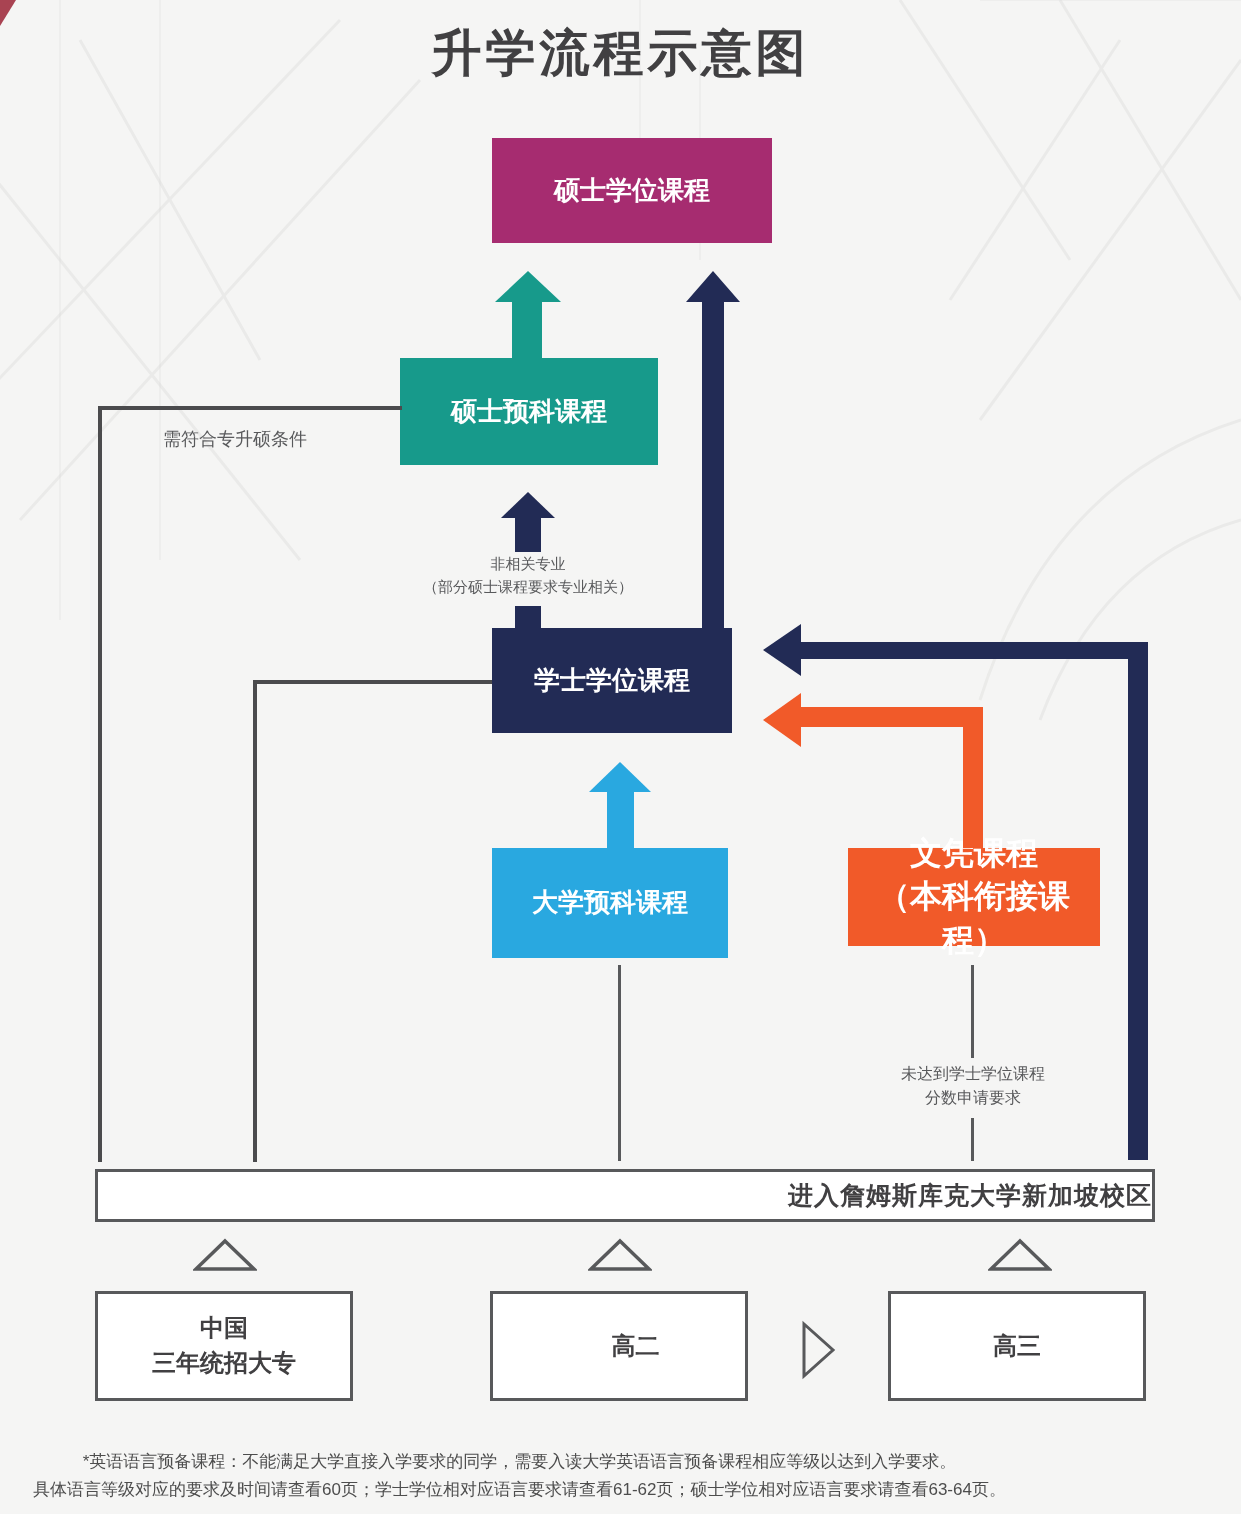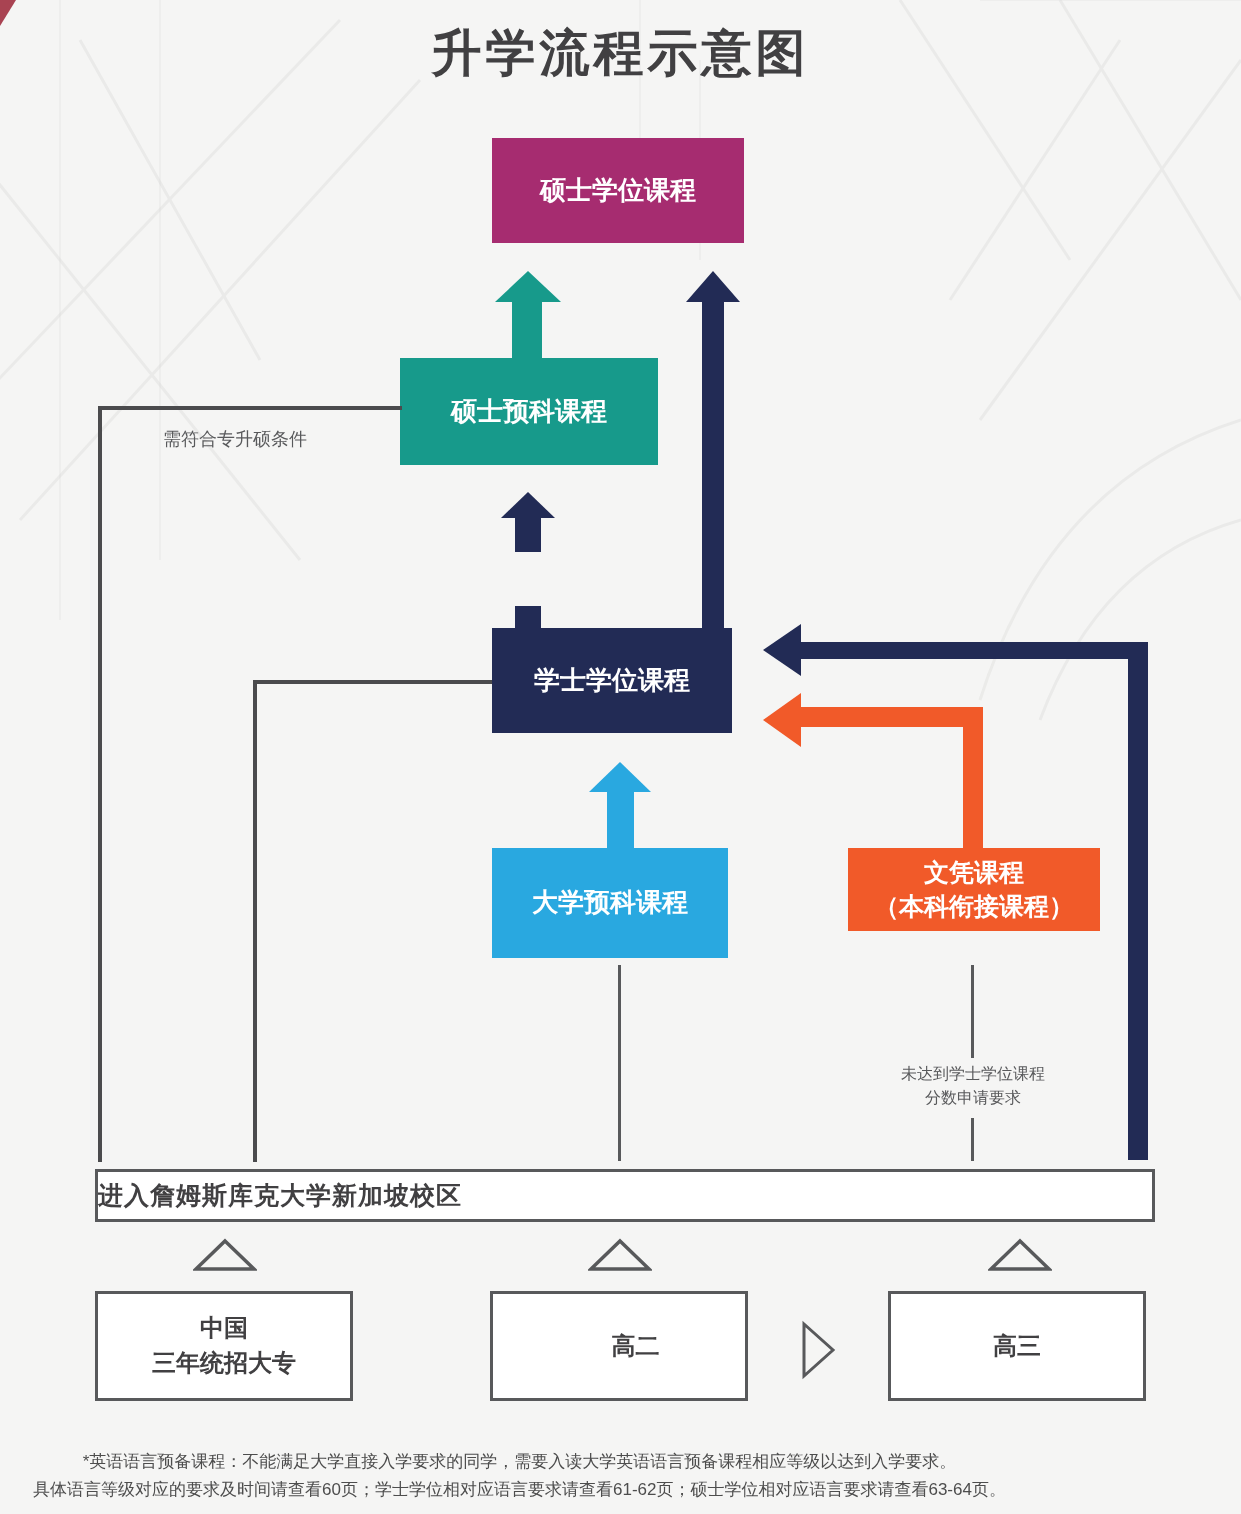--- a/index.html
+++ b/index.html
@@ -15,25 +15,25 @@
     border-top:26px solid #9b2335; border-right:16px solid transparent; opacity:.85;
   }
   .page-title {
     position:absolute; left:0; top:20px; width:100%; text-align:center;
     font-size:50px; font-weight:bold; letter-spacing:4px; color:var(--text_dark);
   }
   .node {
     position:absolute; display:flex; flex-direction:column; align-items:center; justify-content:center;
     color:#ffffff; font-weight:bold; font-size:26px; text-align:center; line-height:1.35;
   }
-  #node-masters            { left:492px; top:138px; width:252px; height:105px; background:var(--magenta); }
+  #node-masters            { left:492px; top:138px; width:280px; height:105px; background:var(--magenta); }
   #node-masters-foundation { left:400px; top:358px; width:258px; height:107px; background:var(--teal); }
   #node-bachelor           { left:492px; top:628px; width:240px; height:105px; background:var(--navy); }
   #node-univ-foundation    { left:492px; top:848px; width:236px; height:110px; background:var(--blue); }
-  #node-diploma            { left:848px; top:848px; width:252px; height:83px; background:var(--orange); font-size:25px; }
+  #node-diploma            { left:848px; top:848px; width:252px; height:98px; background:var(--orange); font-size:32px; }
 
   .seg { position:absolute; }
   .head-up { position:absolute; width:0; height:0; }
   .head-left { position:absolute; width:0; height:0; }
 
   
   #arr-teal-stem { left:512px; top:300px; width:30px; height:60px; background:var(--teal); }
   #arr-teal-head { left:495px; top:271px; border-left:33px solid transparent; border-right:33px solid transparent; border-bottom:31px solid var(--teal); }
 
   
@@ -69,21 +69,21 @@
   #line-dip-b { left:971px; top:1118px; width:3px; height:43px; background:var(--border_gray); }
 
   .note { position:absolute; color:var(--note_gray); text-align:center; line-height:1.5; }
   #note-transfer    { left:110px; top:426px; width:250px; font-size:18px; }
   #note-nonrelated  { left:368px; top:553px; width:320px; font-size:15px; }
   #note-score       { left:823px; top:1062px; width:300px; font-size:16px; }
 
   .entry-bar {
     position:absolute; left:95px; top:1169px; width:1060px; height:53px;
     background:#ffffff; border:3px solid var(--border_gray);
-    display:flex; align-items:center; justify-content:flex-start;
+    display:flex; align-items:center; justify-content:flex-end;
     font-size:25px; font-weight:bold; color:var(--text_dark); letter-spacing:1px;
   }
   .tri-up { position:absolute; top:1238px; width:64px; height:34px; }
   #tri-up-1 { left:193px; } #tri-up-2 { left:588px; } #tri-up-3 { left:988px; }
   .tri-right { position:absolute; left:800px; top:1320px; width:38px; height:60px; }
 
   .src-box {
     position:absolute; top:1291px; width:258px; height:110px;
     background:#ffffff; border:3px solid var(--border_gray);
     display:flex; flex-direction:column; align-items:center; justify-content:center;
@@ -166,20 +166,24 @@
 
   <div class="seg" id="conn1-h"></div>
   <div class="seg" id="conn1-v"></div>
   <div class="seg" id="conn2-h"></div>
   <div class="seg" id="conn2-v"></div>
   <div class="seg" id="line-univ"></div>
   <div class="seg" id="line-dip-a"></div>
   <div class="seg" id="line-dip-b"></div>
 
   <div class="note" id="note-transfer">需符合专升硕条件</div>
+  <div class="note" id="note-nonrelated">
+    <div>非相关专业</div>
+    <div>（部分硕士课程要求专业相关）</div>
+  </div>
   <div class="note" id="note-score">
     <div>未达到学士学位课程</div>
     <div>分数申请要求</div>
   </div>
 
   <div class="entry-bar">
     <span>进入詹姆斯库克大学新加坡校区</span>
   </div>
 
   <svg class="tri-up" id="tri-up-1" viewBox="0 0 64 34">

